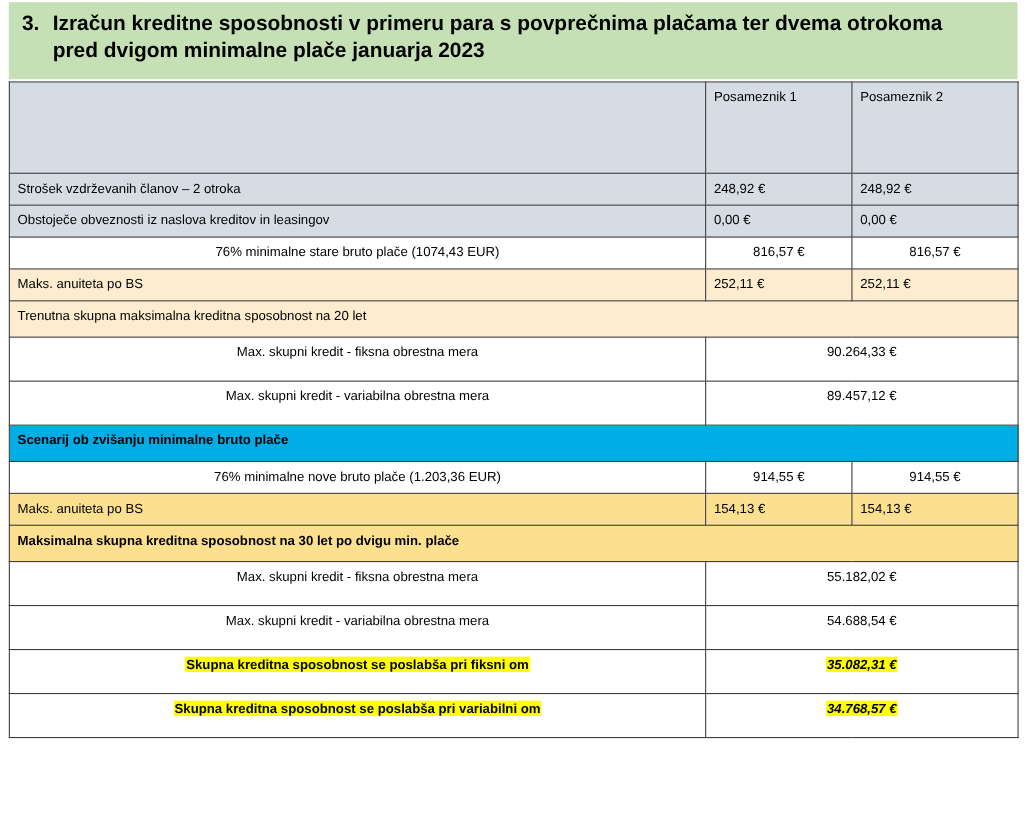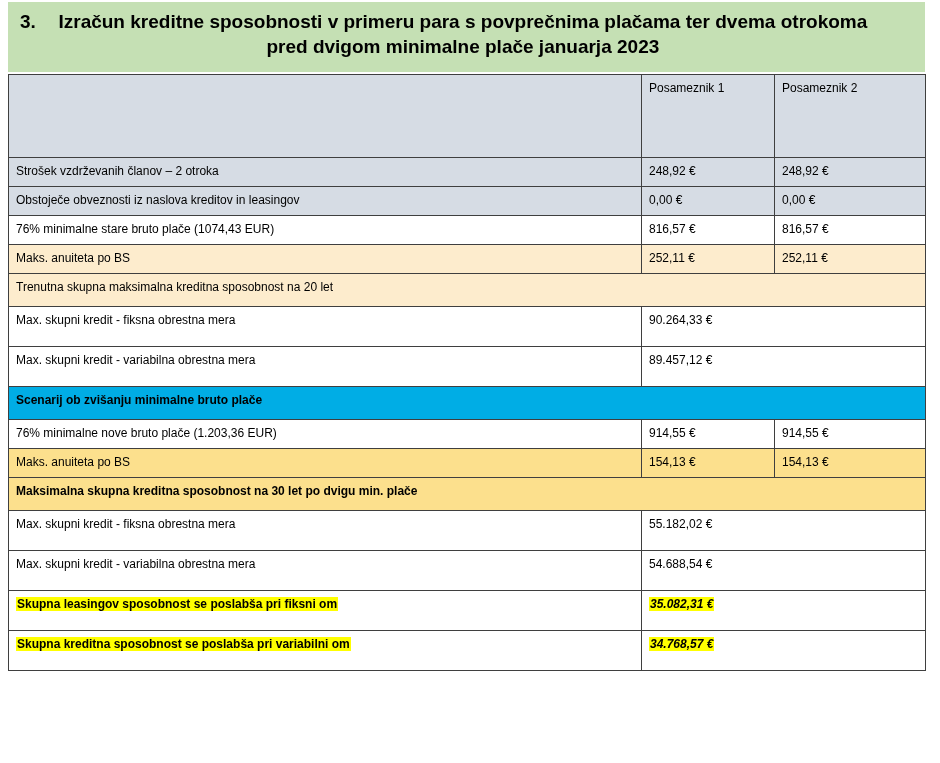--- a/index.html
+++ b/index.html
@@ -40,21 +40,20 @@
     font-weight: bold;
     line-height: 25px;
     margin-right: 12px;
     white-space: nowrap;
   }
   .title-text {
     font-size: 19px;
     font-weight: bold;
     line-height: 25px;
     max-width: 830px;
-    text-align: center;
   }
 
   
   table.grid {
     position: absolute;
     left: 8px;
     top: 74px;
     width: 917px;
     border-collapse: collapse;
     table-layout: fixed;
@@ -66,21 +65,21 @@
     vertical-align: top;
     line-height: 21px;
     word-wrap: break-word;
   }
   col.c-label { width: 633px; }
   col.c-p1 { width: 133px; }
   col.c-p2 { width: 151px; }
 
   
   .bg-gray  { background: #d6dce4; }
-  .bg-white { background: #ffffff; }
+  .bg-white { background: #ffffff; text-align: center; }
   .bg-lorange { background: #fdeccd; }
   .bg-dorange { background: #fce08d; }
   .bg-blue  { background: #00ade5; }
 
   .hdr-cell { height: 76px; }
   .r-normal { height: 29px; }
   .r-tall   { height: 40px; border-radius: 17px; }
   .r-band   { height: 33px; }
 
   .bold { font-weight: bold; }
@@ -178,21 +177,21 @@
         <td class="bg-white">Max. skupni kredit  - fiksna obrestna mera</td>
         <td class="bg-white" colspan="2">55.182,02 €</td>
       </tr>
 
       <tr class="r-tall">
         <td class="bg-white">Max. skupni kredit - variabilna obrestna mera</td>
         <td class="bg-white" colspan="2">54.688,54 €</td>
       </tr>
 
       <tr class="r-tall">
-        <td class="bg-white"><span class="hl">Skupna leasingov sposobnost se poslabša pri fiksni om</span></td>
+        <td class="bg-white"><span class="hl">Skupna kreditna sposobnost se poslabša pri fiksni om</span></td>
         <td class="bg-white" colspan="2"><span class="hl nowrap">35.082,31 €</span></td>
       </tr>
 
       <tr class="r-tall">
         <td class="bg-white"><span class="hl">Skupna kreditna sposobnost se poslabša pri variabilni om</span></td>
         <td class="bg-white" colspan="2"><span class="hl nowrap">34.768,57 €</span></td>
       </tr>
 
     </tbody>
   </table>

